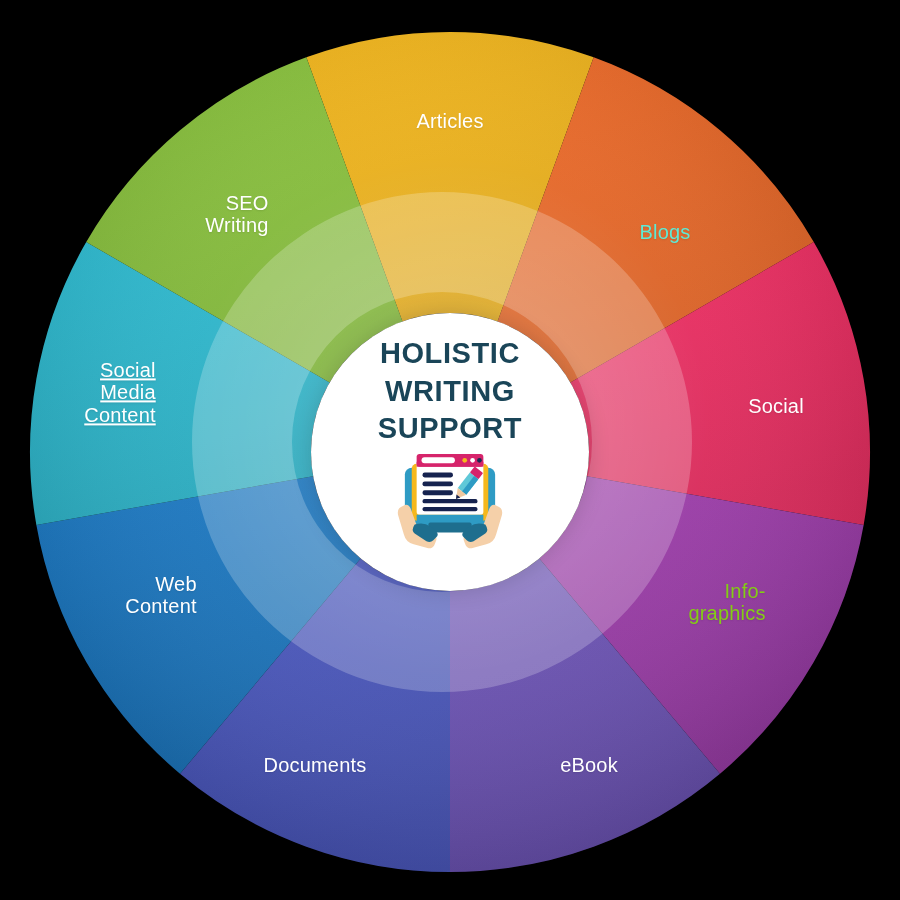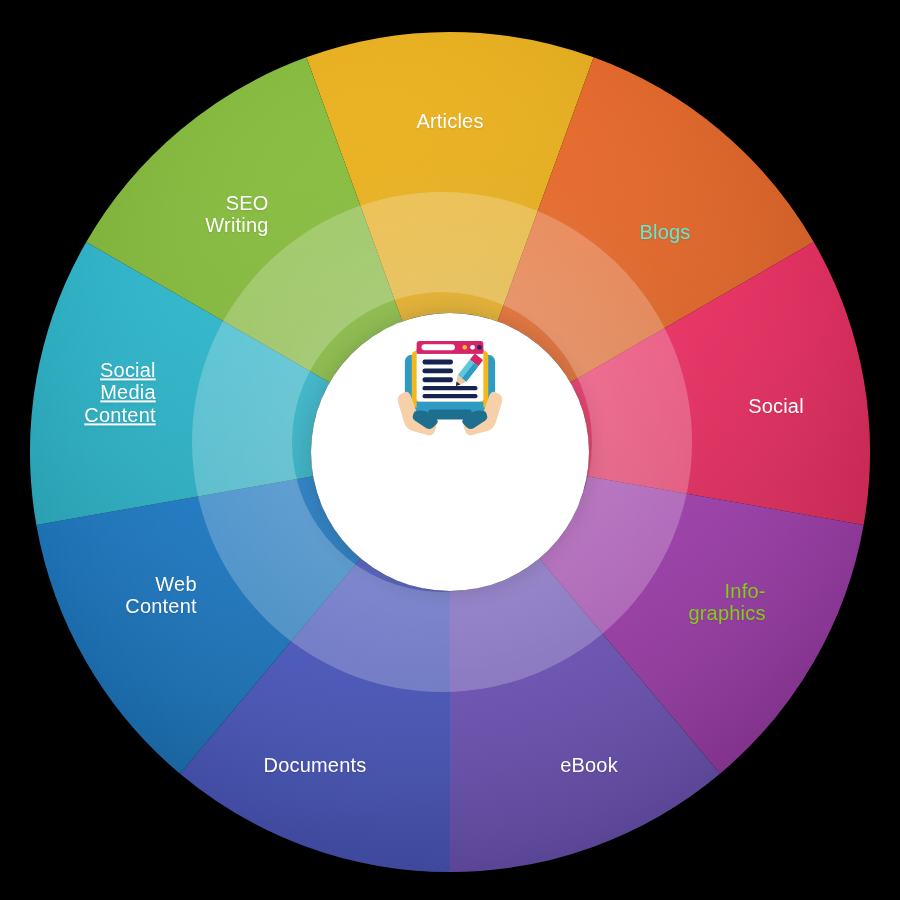--- a/index.html
+++ b/index.html
@@ -162,20 +162,23 @@
       <div class="seg-label" style="left: 161px; top: 595px; color: rgb(255, 255, 255);">Web
 Content</div>
       <div class="seg-label" style="left: 120px; top: 393px; color: rgb(255, 255, 255); text-decoration: underline;">Social
 Media
 Content</div>
       <div class="seg-label" style="left: 237px; top: 201px; color: rgb(255, 255, 255); margin-top: 13px;">SEO
 Writing</div>
     </div>
 
   <div id="hub">
+    <div id="hub-title">HOLISTIC
+WRITING
+SUPPORT</div>
     <svg id="hub-icon" viewBox="0 0 120 106" xmlns="http://www.w3.org/2000/svg">
 
       <rect x="14" y="18" width="92" height="62" rx="7" fill="#2E9BC4"></rect>
       <rect x="14" y="18" width="92" height="62" rx="7" fill="none" stroke="#1E7FA8" stroke-width="0"></rect>
 
       <rect x="21" y="14" width="78" height="58" rx="5" fill="#F5B81C"></rect>
 
       <rect x="26" y="4" width="68" height="62" rx="3" fill="#FFFFFF"></rect>
 
       <rect x="26" y="4" width="68" height="13" rx="3" fill="#D6246B"></rect>

